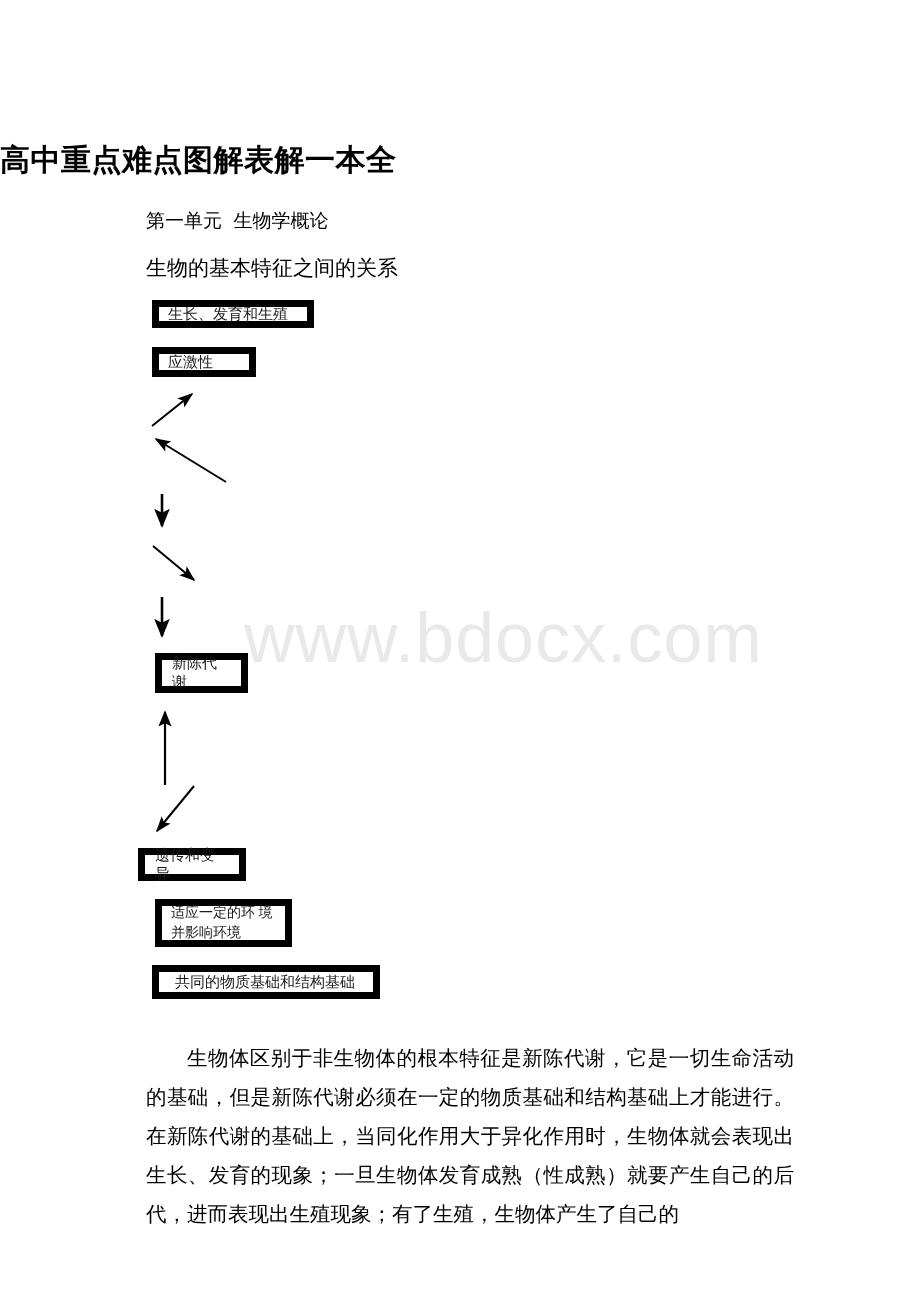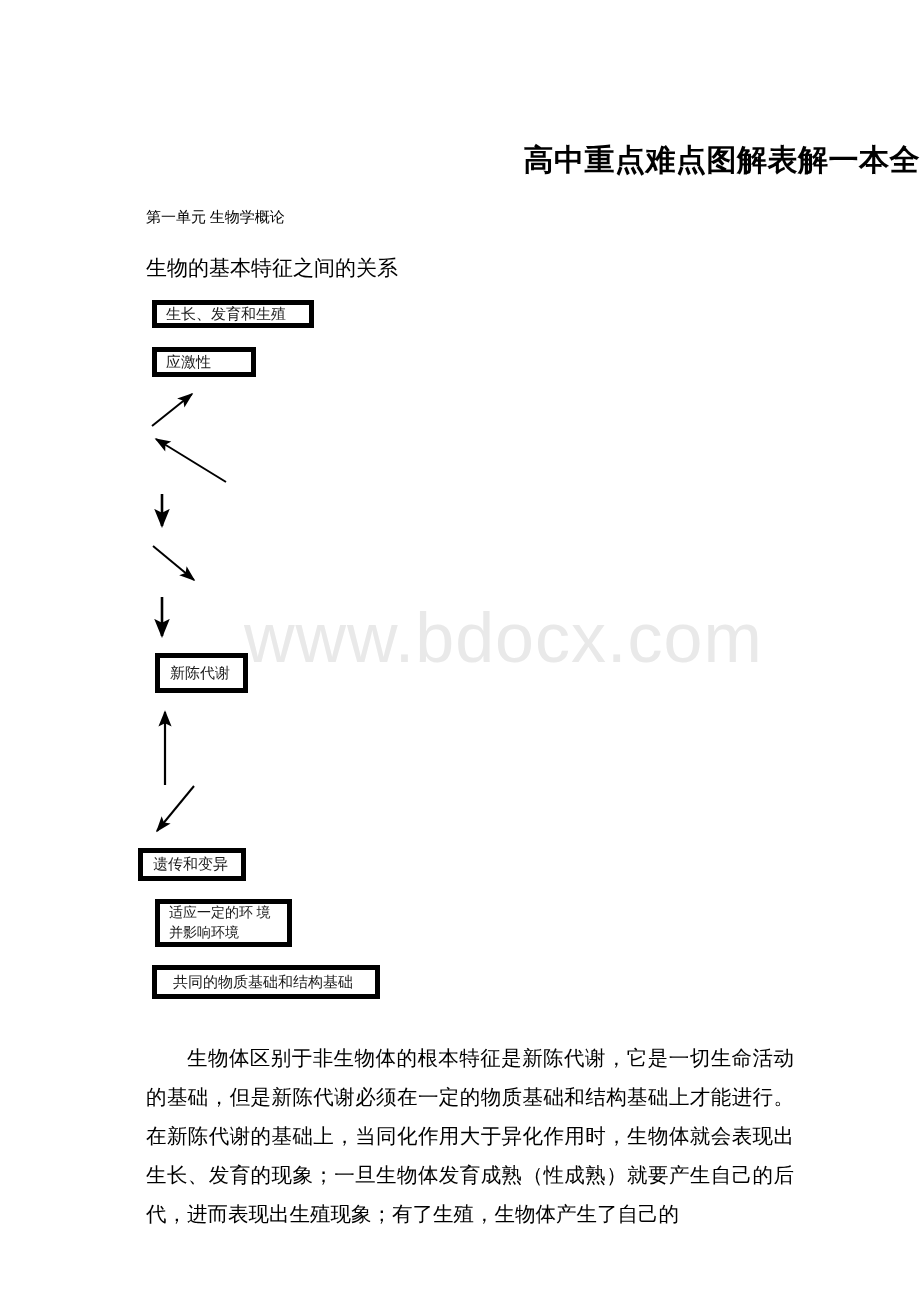--- a/index.html
+++ b/index.html
@@ -32,32 +32,33 @@
     user-select: none;
     z-index: 0;
   }
 
   
   .doc-title {
     position: absolute;
     left: 0;
     top: 140px;
     width: 920px;
-    text-align: right;
+    text-align: left;
     font-size: 30px;
     font-weight: bold;
     letter-spacing: 0.5px;
     z-index: 2;
   }
   .heading-unit {
     position: absolute;
     left: 146px;
     top: 208px;
-    font-size: 15px;
+    font-size: 19px;
     z-index: 2;
+    font-family: Liberation Mono, monospace;
   }
   .heading-sub {
     position: absolute;
     left: 146px;
     top: 254px;
     font-size: 21px;
     z-index: 2;
   }
 
   
@@ -66,21 +67,21 @@
     left: 0;
     top: 0;
     width: 920px;
     height: 1302px;
     z-index: 2;
     pointer-events: none;
   }
   .node {
     position: absolute;
     box-sizing: border-box;
-    border: 5px solid #000000;
+    border: 7px solid #000000;
     background: #ffffff;
     font-size: 15px;
     line-height: 1.25;
     color: #1a1a1a;
     display: flex;
     align-items: center;
     z-index: 3;
     pointer-events: auto;
   }
   .node > span { display: block; width: 100%; }

